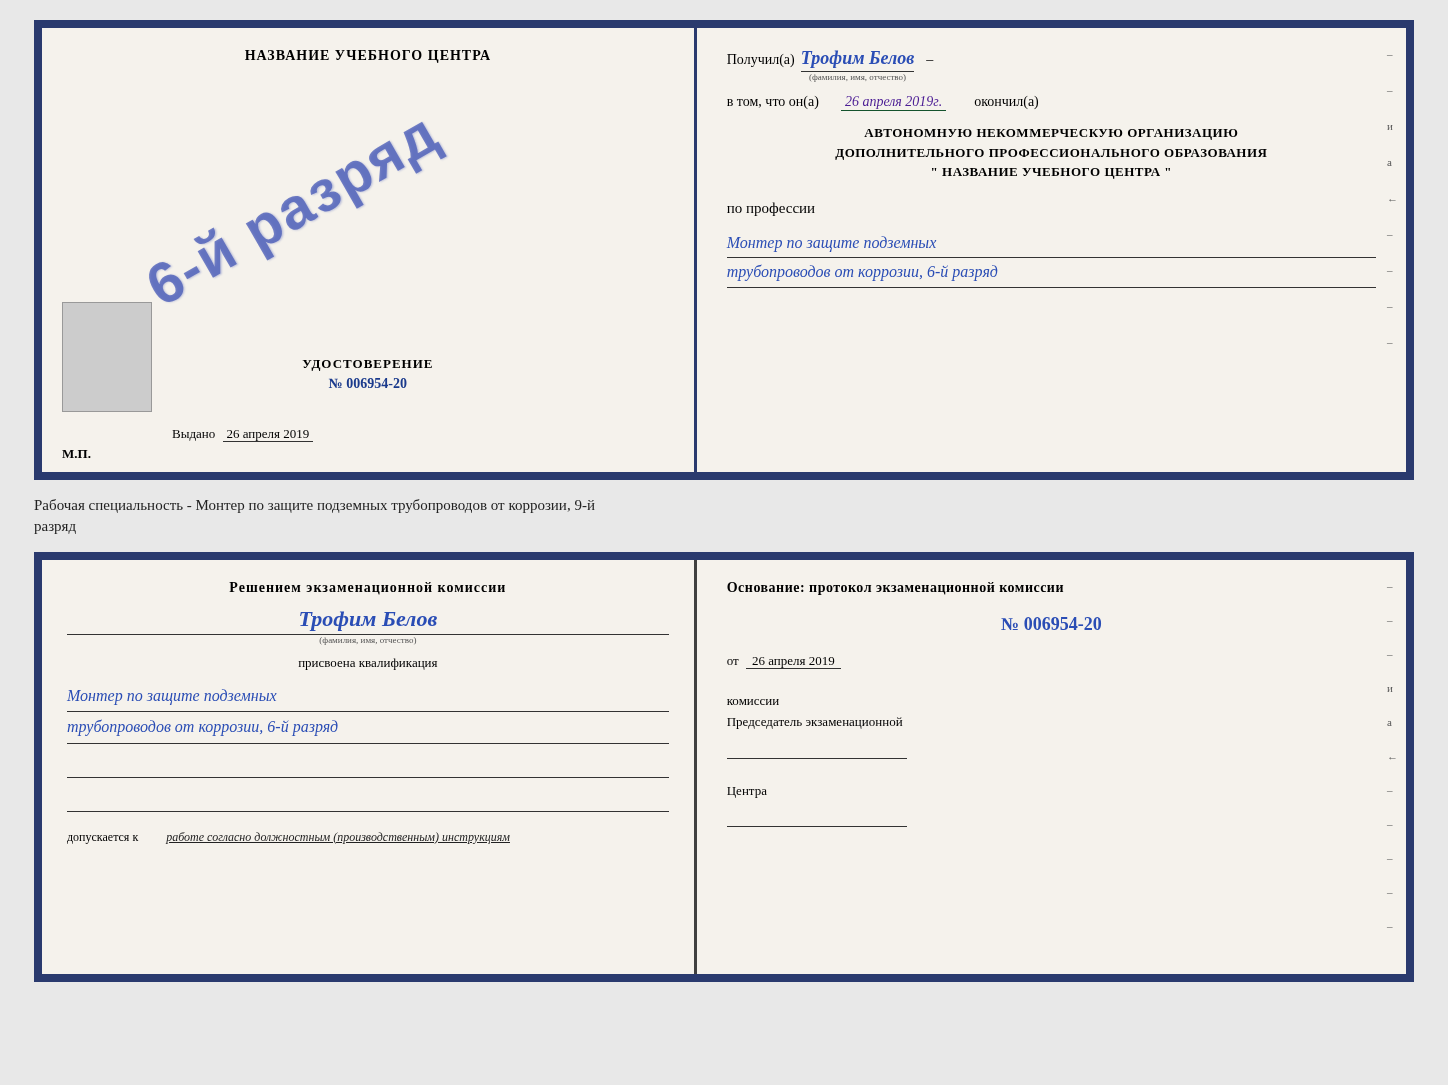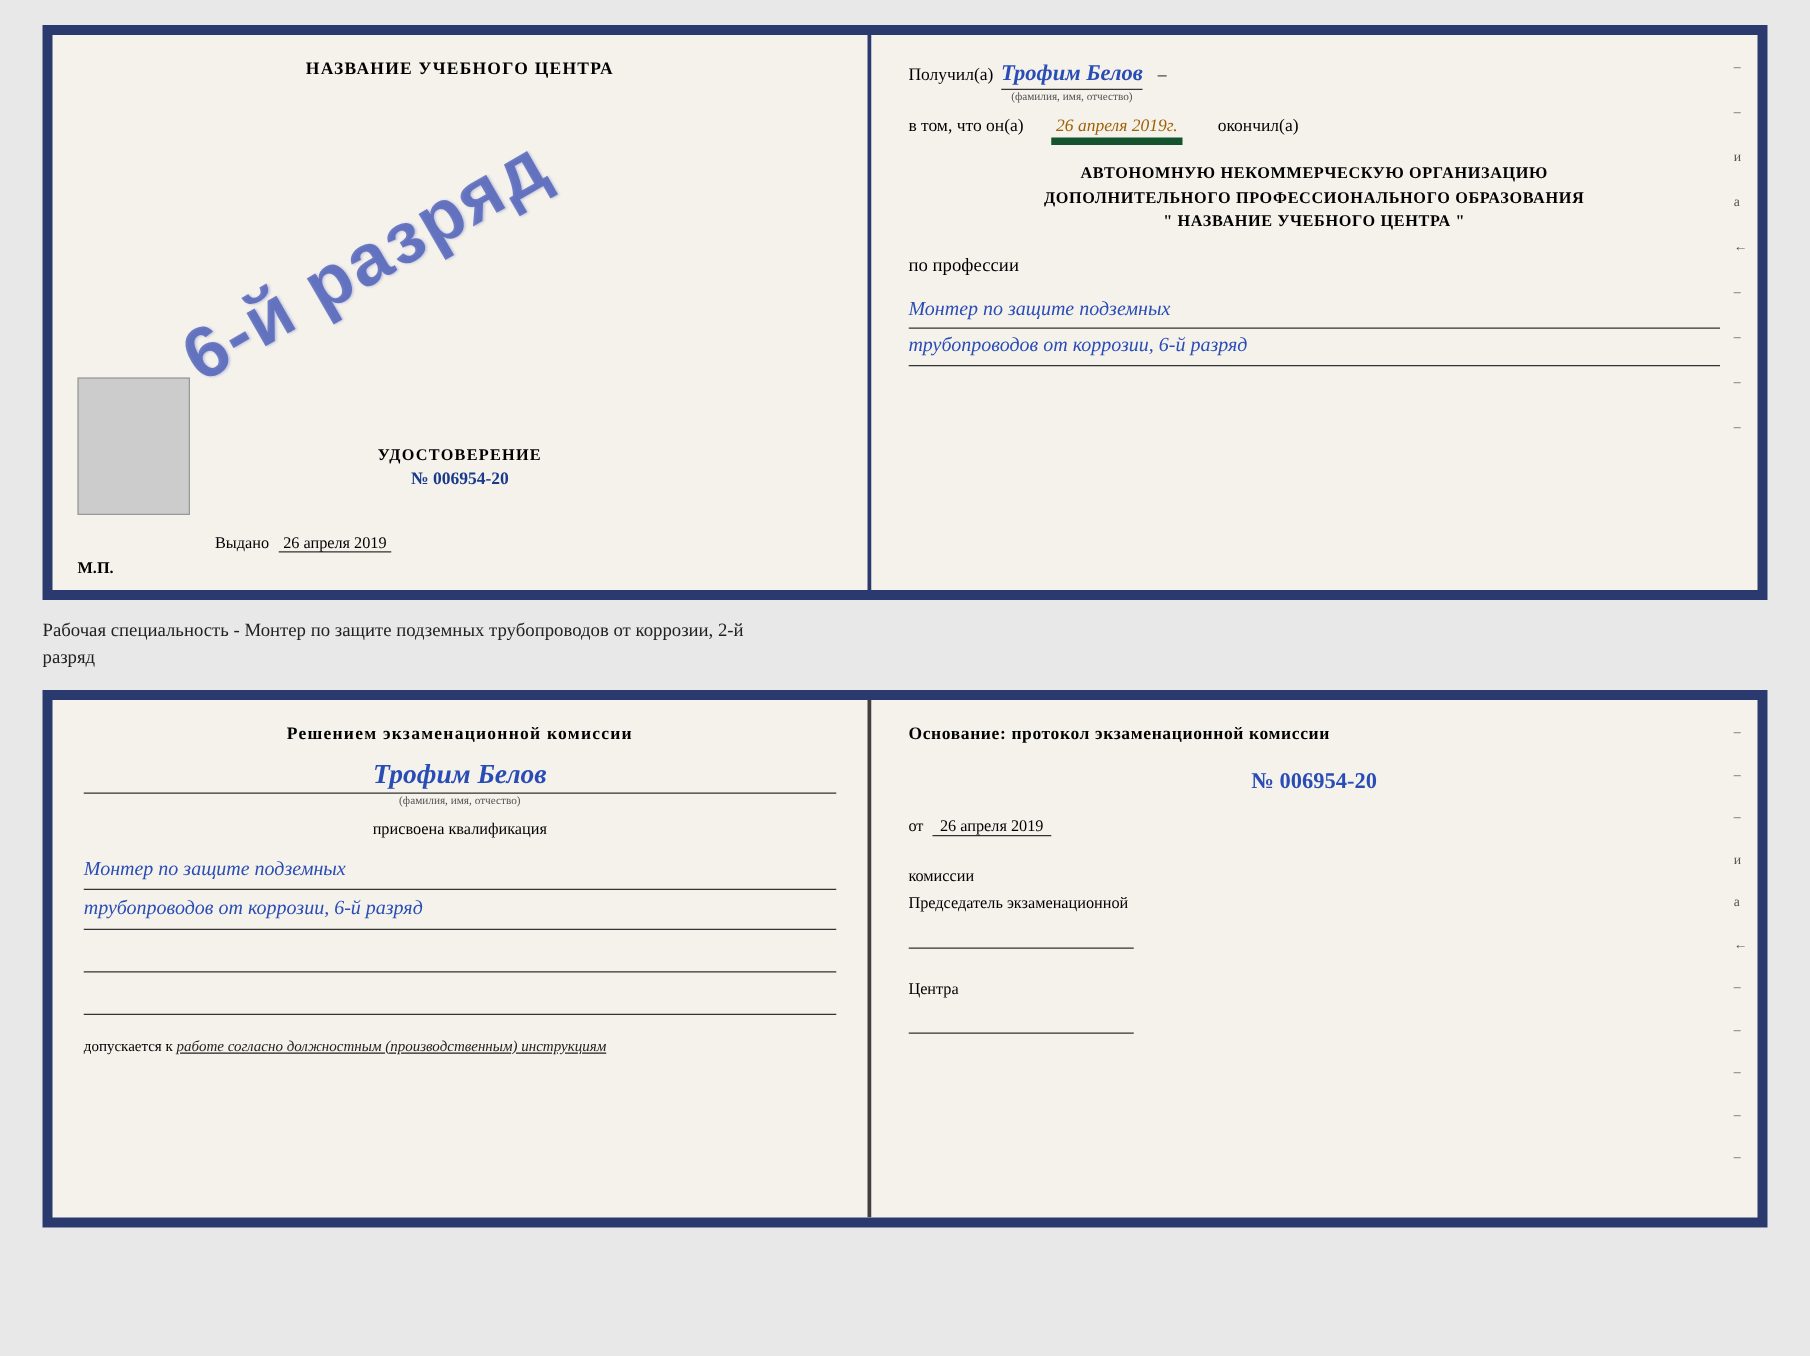--- a/index.html
+++ b/index.html
@@ -148,23 +148,23 @@
 
     .vtom-line {
       font-size: 14px;
       display: flex;
       align-items: baseline;
       gap: 22px;
     }
 
     .date-handwritten {
       font-size: 14px;
-      color: #a16207;
-      font-style: italic;
-      border-bottom: 6px solid #14532d;
+      color: #4c1d95;
+      font-style: italic;
+      border-bottom: 1px solid #14532d;
       padding: 0 4px;
     }
 
     .org-name-block {
       font-size: 13px;
       text-align: center;
       text-transform: uppercase;
       font-weight: bold;
       letter-spacing: 0.5px;
       line-height: 1.5;
@@ -272,20 +272,21 @@
 
     .dopuskaetsya {
       font-size: 12px;
       margin-top: 8px;
     }
 
     .dopuskaetsya-val {
       font-style: italic;
       text-decoration: underline;
       color: #222;
+      margin-left: 25px;
     }
 
     .osnovanie-title {
       font-size: 14px;
       font-weight: bold;
       letter-spacing: 0.5px;
     }
 
     .protocol-num {
       font-size: 18px;
@@ -394,21 +395,21 @@
       <span>←</span>
       <span>–</span>
       <span>–</span>
       <span>–</span>
       <span>–</span>
     </div>
   </div>
 </div>
 
 <div class="middle-text">
-  <div>Рабочая специальность - Монтер по защите подземных трубопроводов от коррозии, 2-й</div>
+  <div>Рабочая специальность - Монтер по защите подземных трубопроводов от коррозии, 9-й</div>
   <div>разряд</div>
 </div>
 
 <div class="certificate-bottom">
 
   <div class="cert-bottom-left">
     <div class="resheniem-title">Решением экзаменационной комиссии</div>
 
     <div style="text-align:center;">
       <div class="fio-handwritten">Трофим Белов</div>

